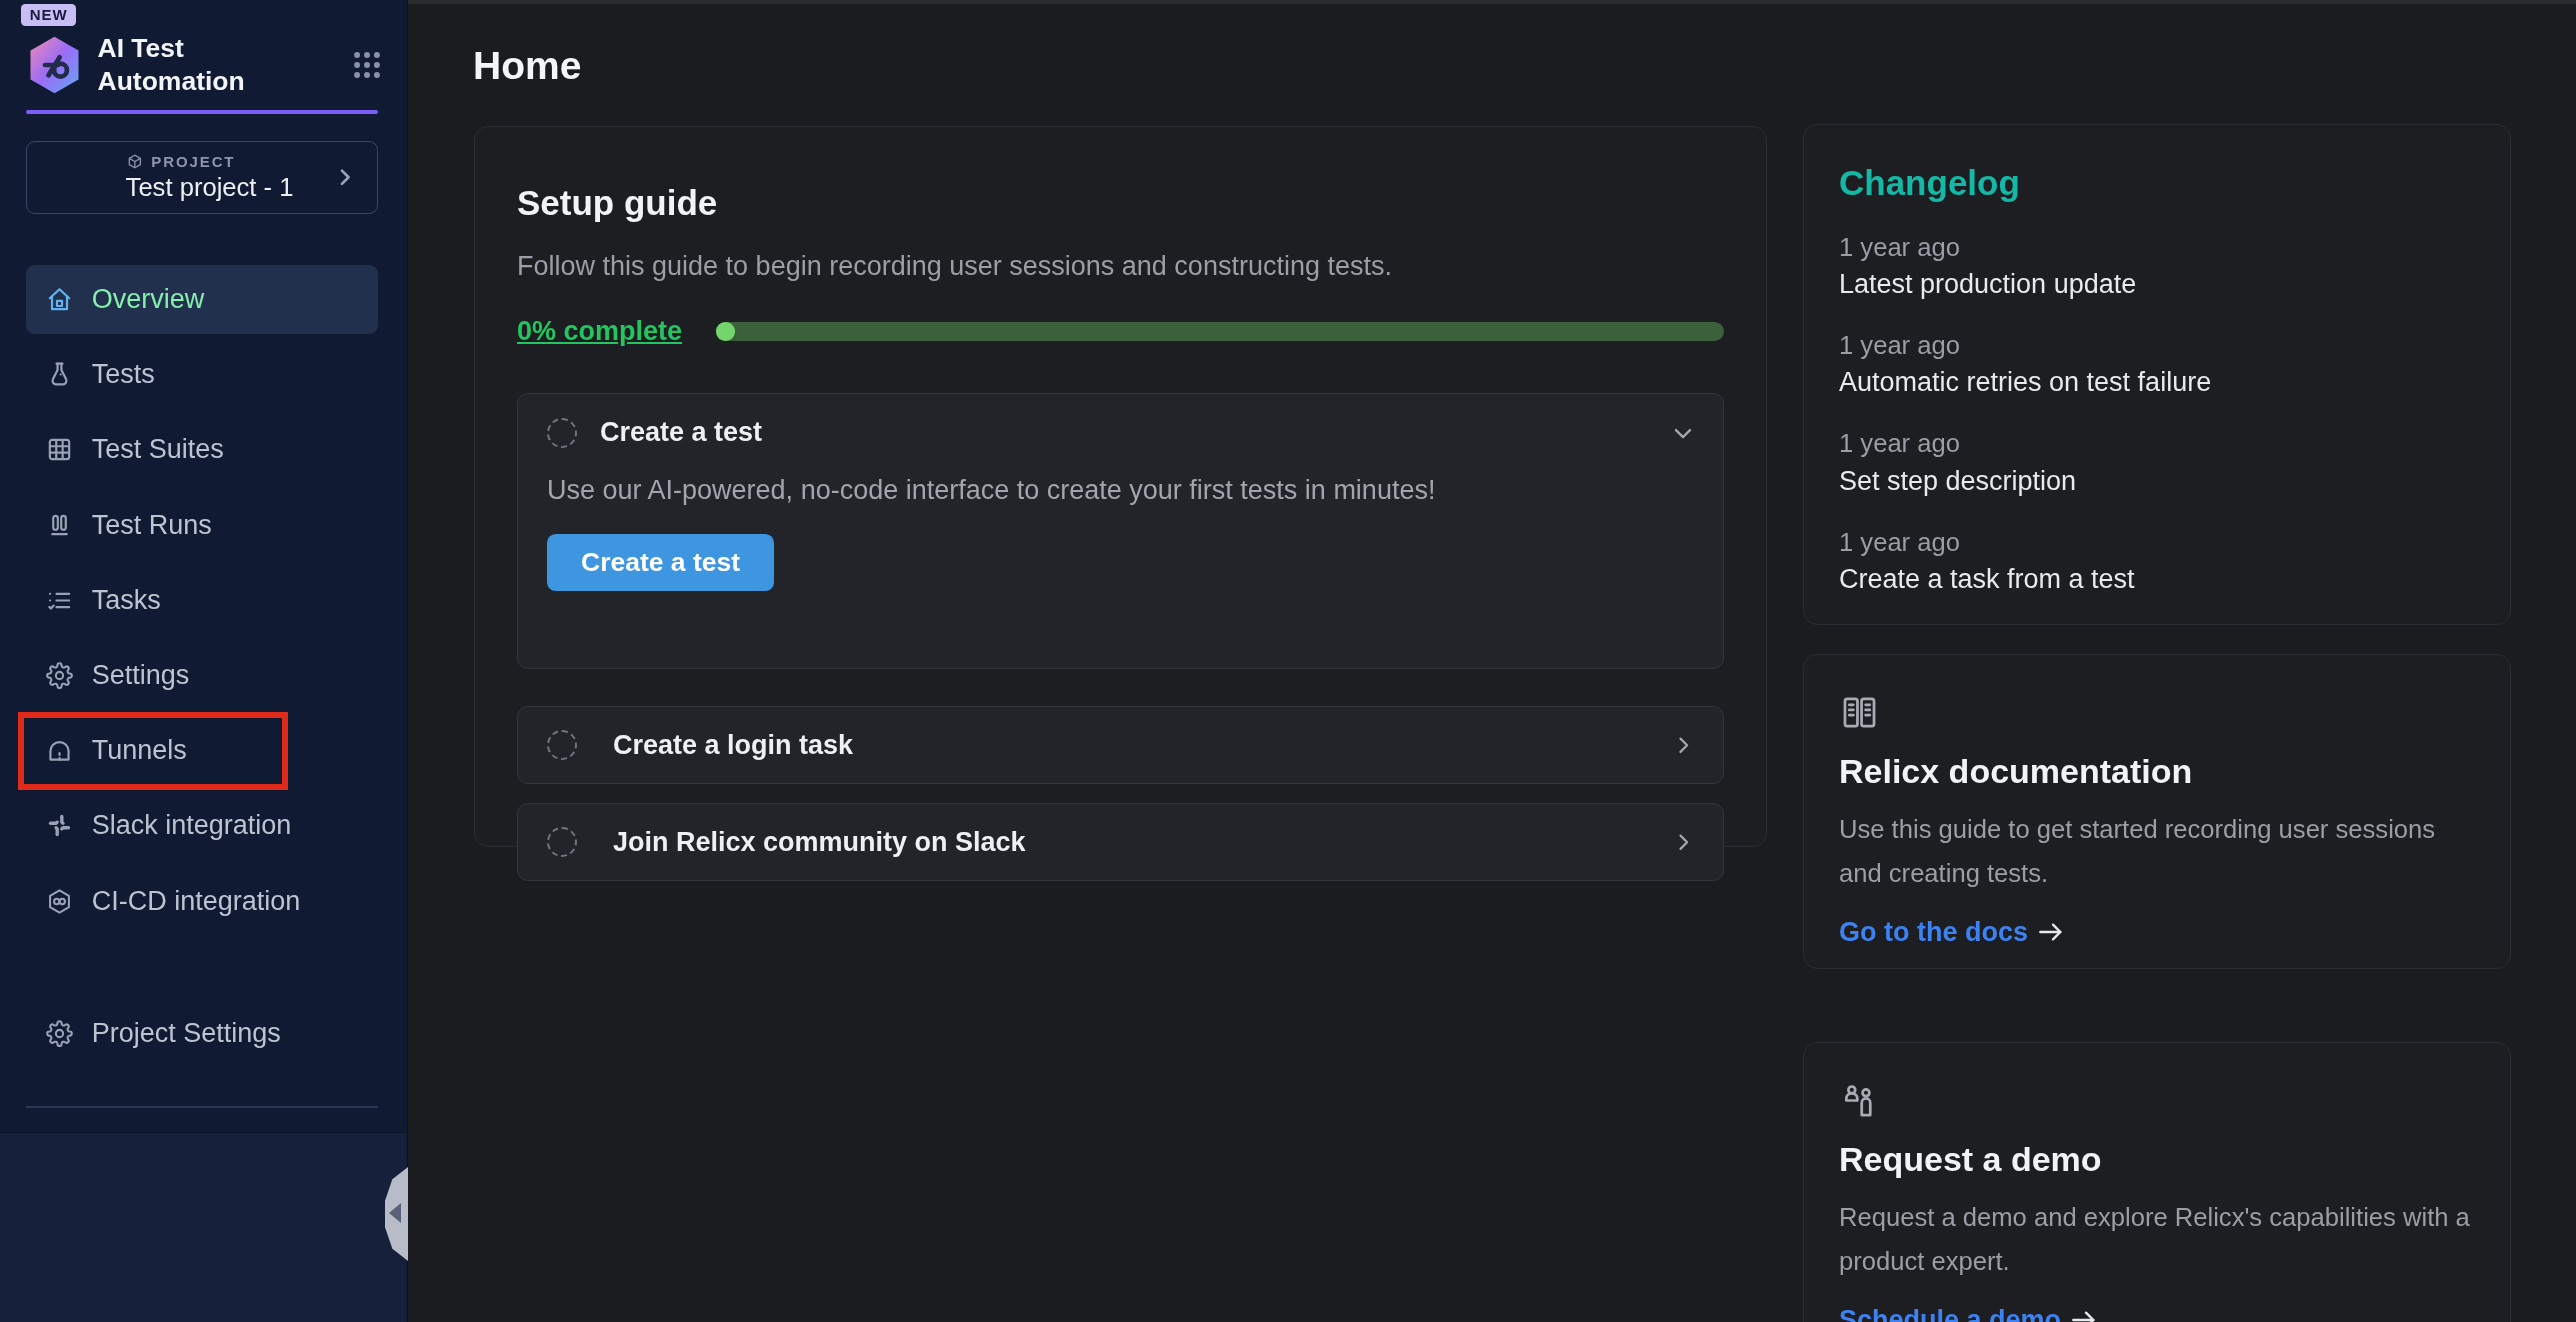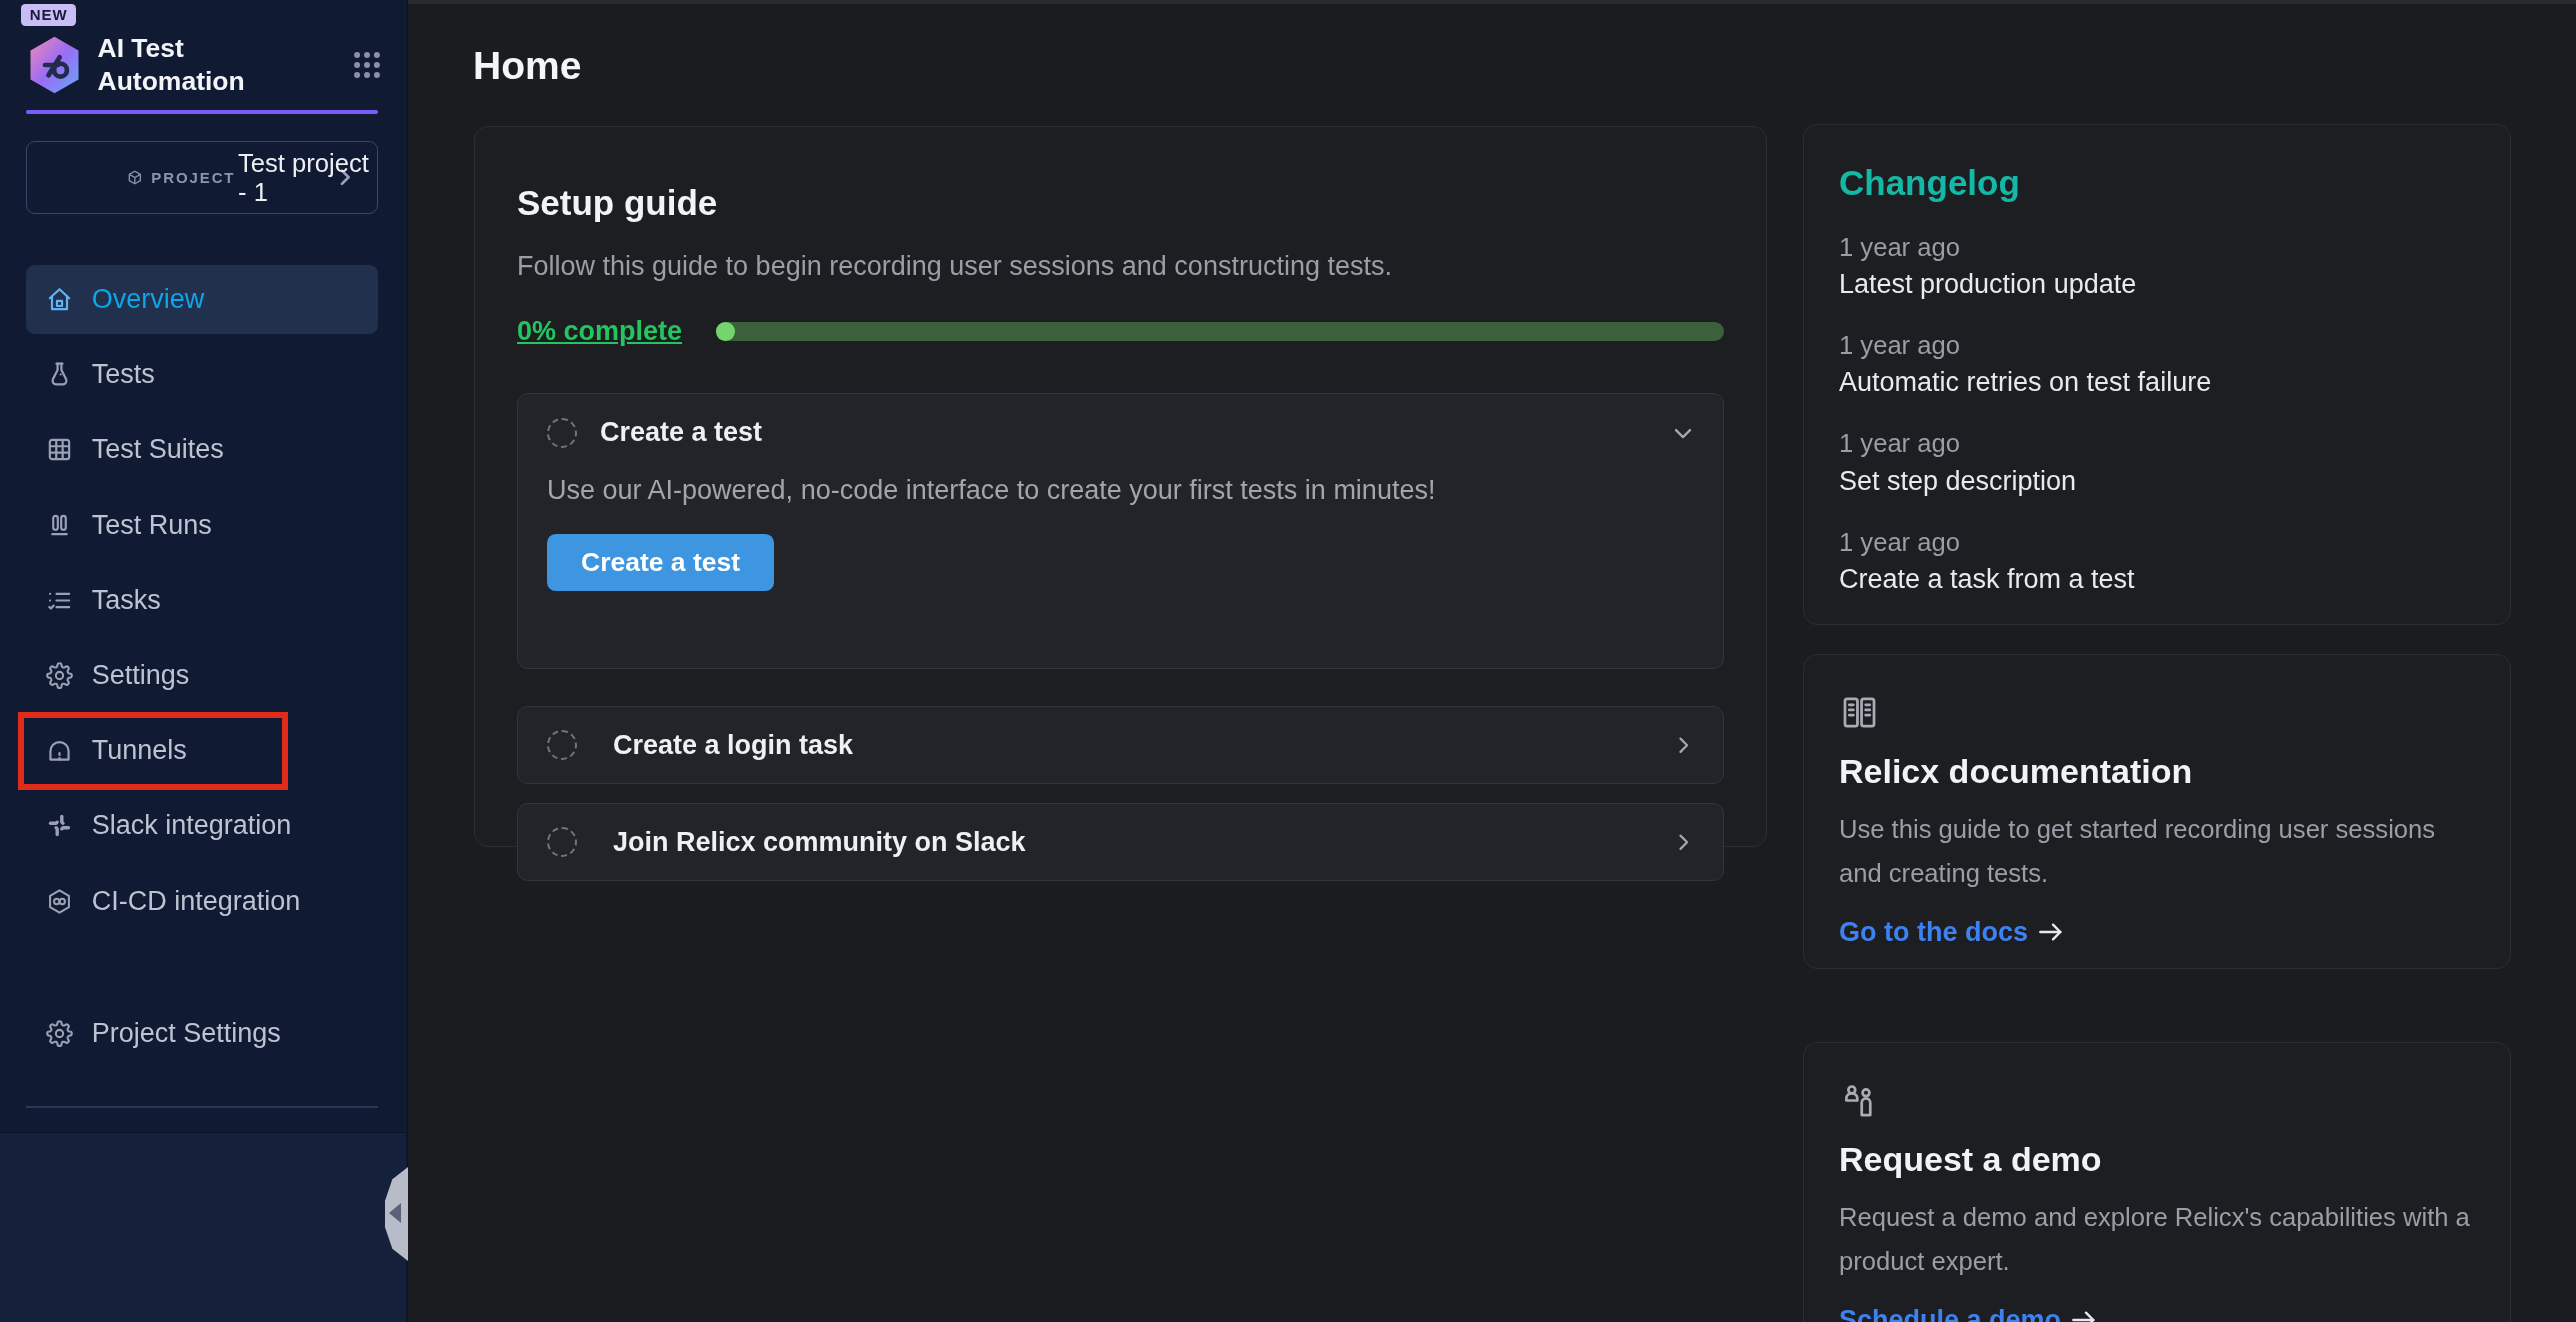--- a/index.html
+++ b/index.html
@@ -12,31 +12,31 @@
   .sidebar{position:absolute;left:0;top:0;width:408px;height:1322px;background:#101b33;border-right:1.8px solid #0d1222;}
   .new-badge{position:absolute;left:21px;top:3.5px;background:#c9bdf5;color:#1a1a3e;font-size:15px;font-weight:700;
     letter-spacing:0.9px;padding:2.6px 8.8px;border-radius:4.4px;}
   .logo-row{position:absolute;left:26.5px;top:32px;width:357px;display:flex;align-items:center;}
   .app-title{margin-left:16px;width:181px;font-size:26.5px;line-height:33px;font-weight:700;color:#f2f4f7;}
   .apps-grid{margin-left:auto;color:#8b92a6;}
   .brand-line{position:absolute;left:25.6px;top:110px;width:352px;height:4.4px;background:#7a5cf9;border-radius:2.6px;}
 
   .project-box{position:absolute;left:25.6px;top:141px;width:352px;height:73px;border:1.8px solid #3b4763;border-radius:8.8px;
     display:flex;align-items:center;padding:0 17.7px 0 74px;cursor:pointer;}
-  .project-meta{display:flex;flex-direction:row;gap:2.6px;}
+  .project-meta{display:flex;flex-direction:column;gap:2.6px;}
   .project-label-row{display:flex;align-items:center;gap:8px;color:#8d95a9;}
   .project-label{font-size:15px;font-weight:700;letter-spacing:1.9px;}
   .project-name{font-size:25.6px;color:#edeff3;}
   .project-chevron{margin-left:auto;color:#9aa3b8;}
 
   .nav{position:absolute;left:25.6px;top:265px;width:352px;}
   .nav-item{position:relative;height:69px;margin-bottom:6.2px;border-radius:8.8px;display:flex;align-items:center;
     padding-left:19.4px;gap:17.7px;color:#bcc3d1;font-size:27px;cursor:pointer;}
   .nav-item .ic{color:#99a1b4;display:flex;}
-  .nav-item.active{background:#20304d;color:#0ea5e9;font-weight:500;}
+  .nav-item.active{background:#20304d;color:#86efac;font-weight:500;}
   .nav-item.active .ic{color:#63b3f0;}
   .annotation-box{position:absolute;left:-8px;top:-4.4px;width:270px;height:78px;border:6.2px solid #e02a1a;pointer-events:none;}
 
   .side-divider{position:absolute;left:25.6px;top:1106px;width:352px;height:1.8px;background:#2b3854;}
   .nav-secondary{position:absolute;left:25.6px;top:999px;width:352px;}
 
   .bottombar{position:absolute;left:0;top:1132px;width:406px;height:191px;background:#15203b;border-top:1.8px solid #0a1122;}
 
   .collapse-handle{position:absolute;left:385px;top:1167px;width:23px;height:94px;background:#b8bcc9;cursor:pointer;
     clip-path:polygon(100% 0,100% 100%,32% 87%,0 64%,0 36%,32% 13%);}

